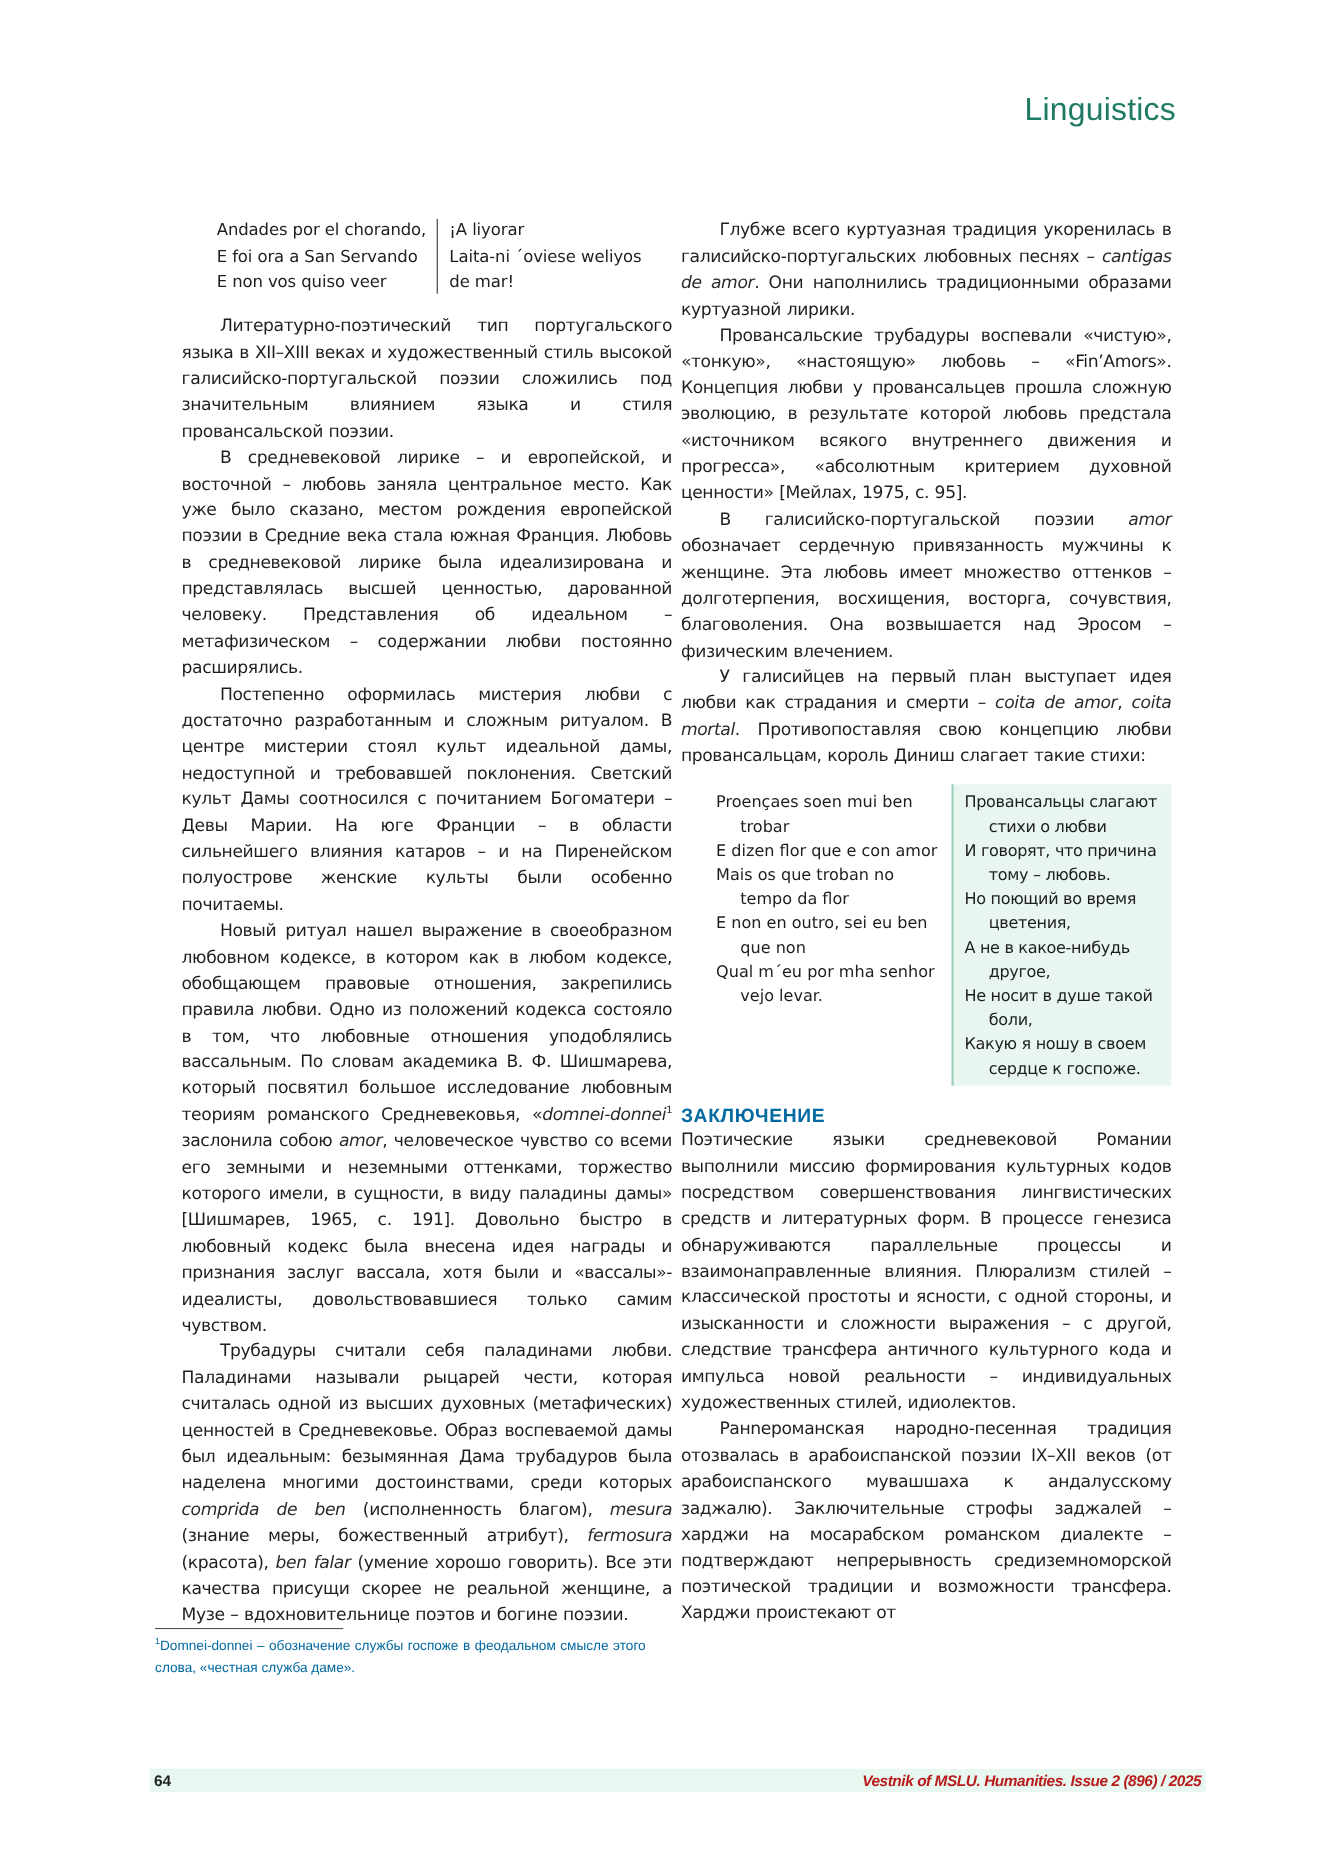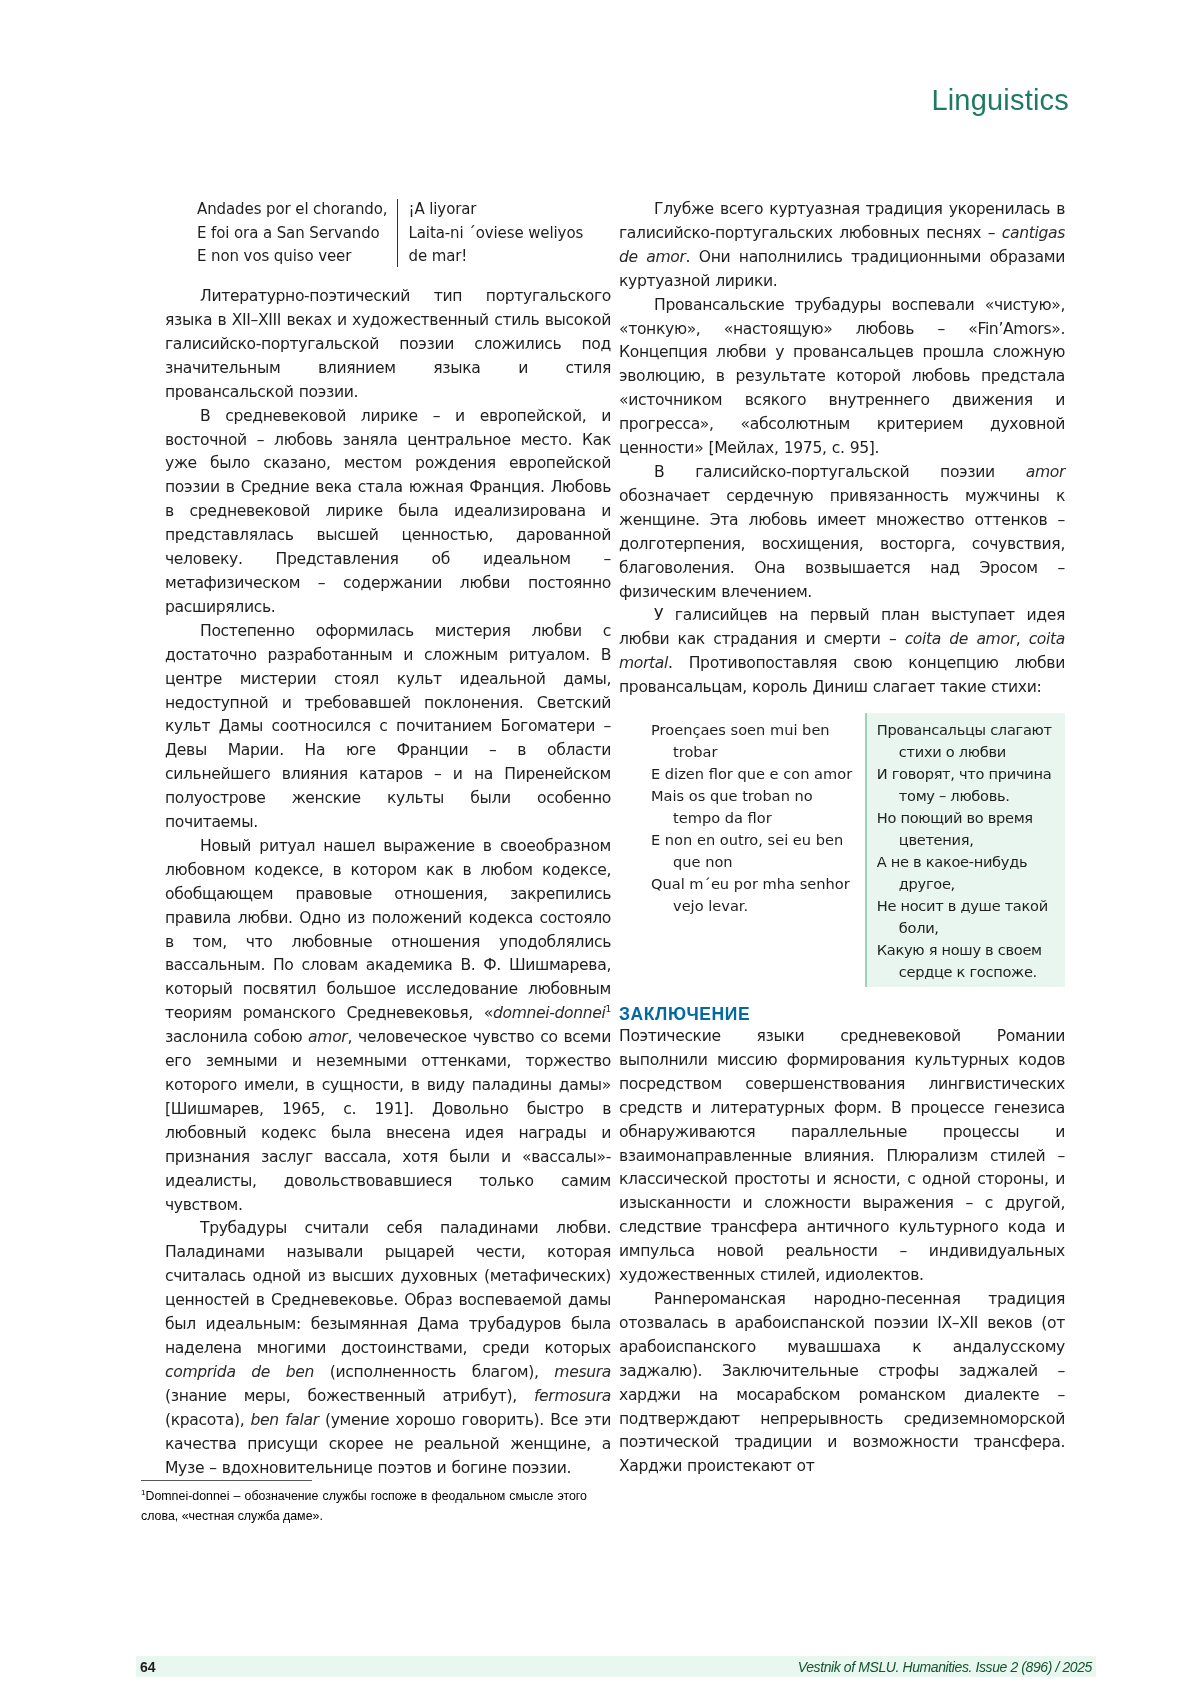--- a/index.html
+++ b/index.html
@@ -39,31 +39,31 @@
   .section-heading {
     margin-top: 17px; 
     font-family: "Liberation Sans", sans-serif; font-weight: bold;
     font-size: 17.5px; color: #0369a1; letter-spacing: 0.6px;
   }
 
   .fn-rule { position: absolute; left: 141px; top: 1480px; width: 171px; height: 1px; background: #555; }
   .footnote {
     position: absolute; left: 141px; top: 1487px; width: 446px;
     font-family: "Liberation Sans", sans-serif; font-size: 12.4px; line-height: 19.5px;
-    text-align: justify; color: #000000;
+    text-align: justify; color: #0369a1;
   }
   .footnote sup { font-size: 8px; vertical-align: super; line-height: 0; }
 
   .footer-bar {
-    position: absolute; left: 136px; top: 1656px; width: 960px; height: 21px;
+    position: absolute; left: 136px; top: 1608px; width: 960px; height: 21px;
     background: #e8f7ef; display: flex; align-items: center; justify-content: space-between;
     padding: 0 4px 0 4px;
   }
   .page-number { font-family: "Liberation Sans", sans-serif; font-weight: bold; font-size: 14px; color: #1e1e1e; }
-  .journal-name { font-family: "Liberation Sans", sans-serif; font-weight: normal; font-style: italic; font-size: 14px; color: #14532d; letter-spacing: -0.4px; }
+  .journal-name { font-family: "Liberation Sans", sans-serif; font-weight: bold; font-style: italic; font-size: 14px; color: #b91c1c; letter-spacing: -0.4px; }
 </style>
 </head>
 <body>
 
 <div class="running-head">Linguistics</div>
 
 <div class="col col-left">
   <div class="poem-top">
     <div class="pcol">
       <div>Andades por el chorando,</div>

